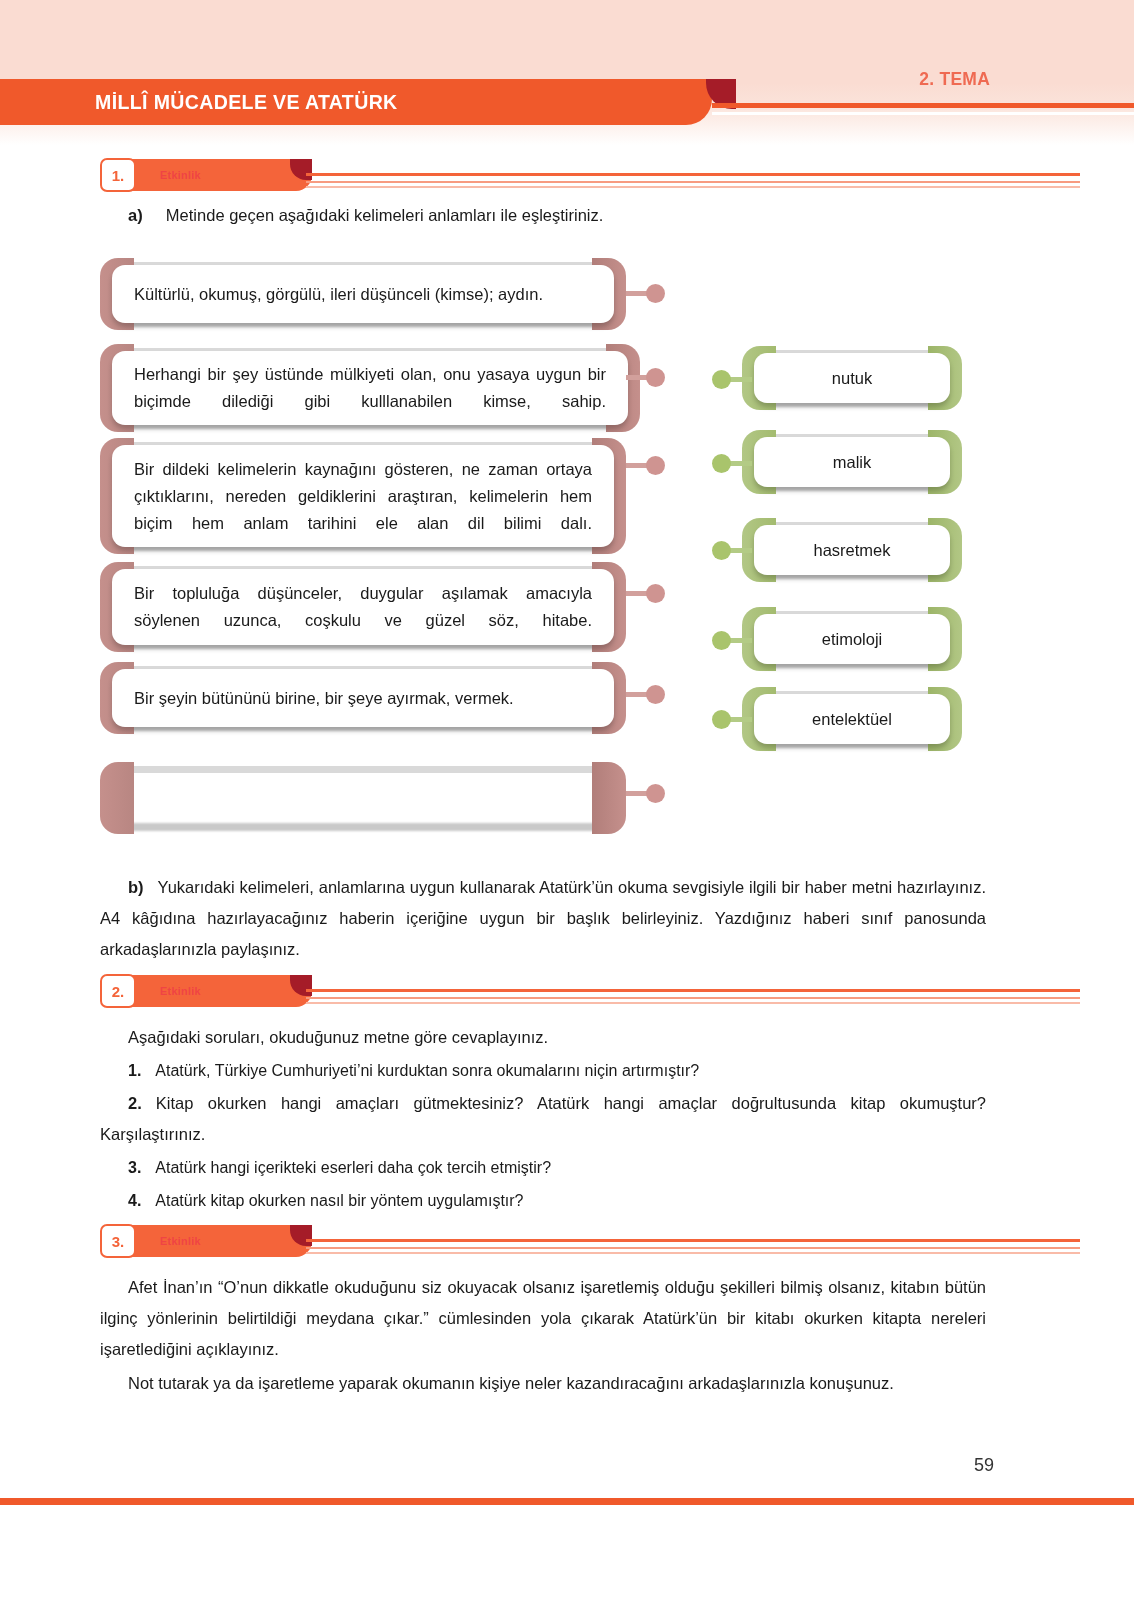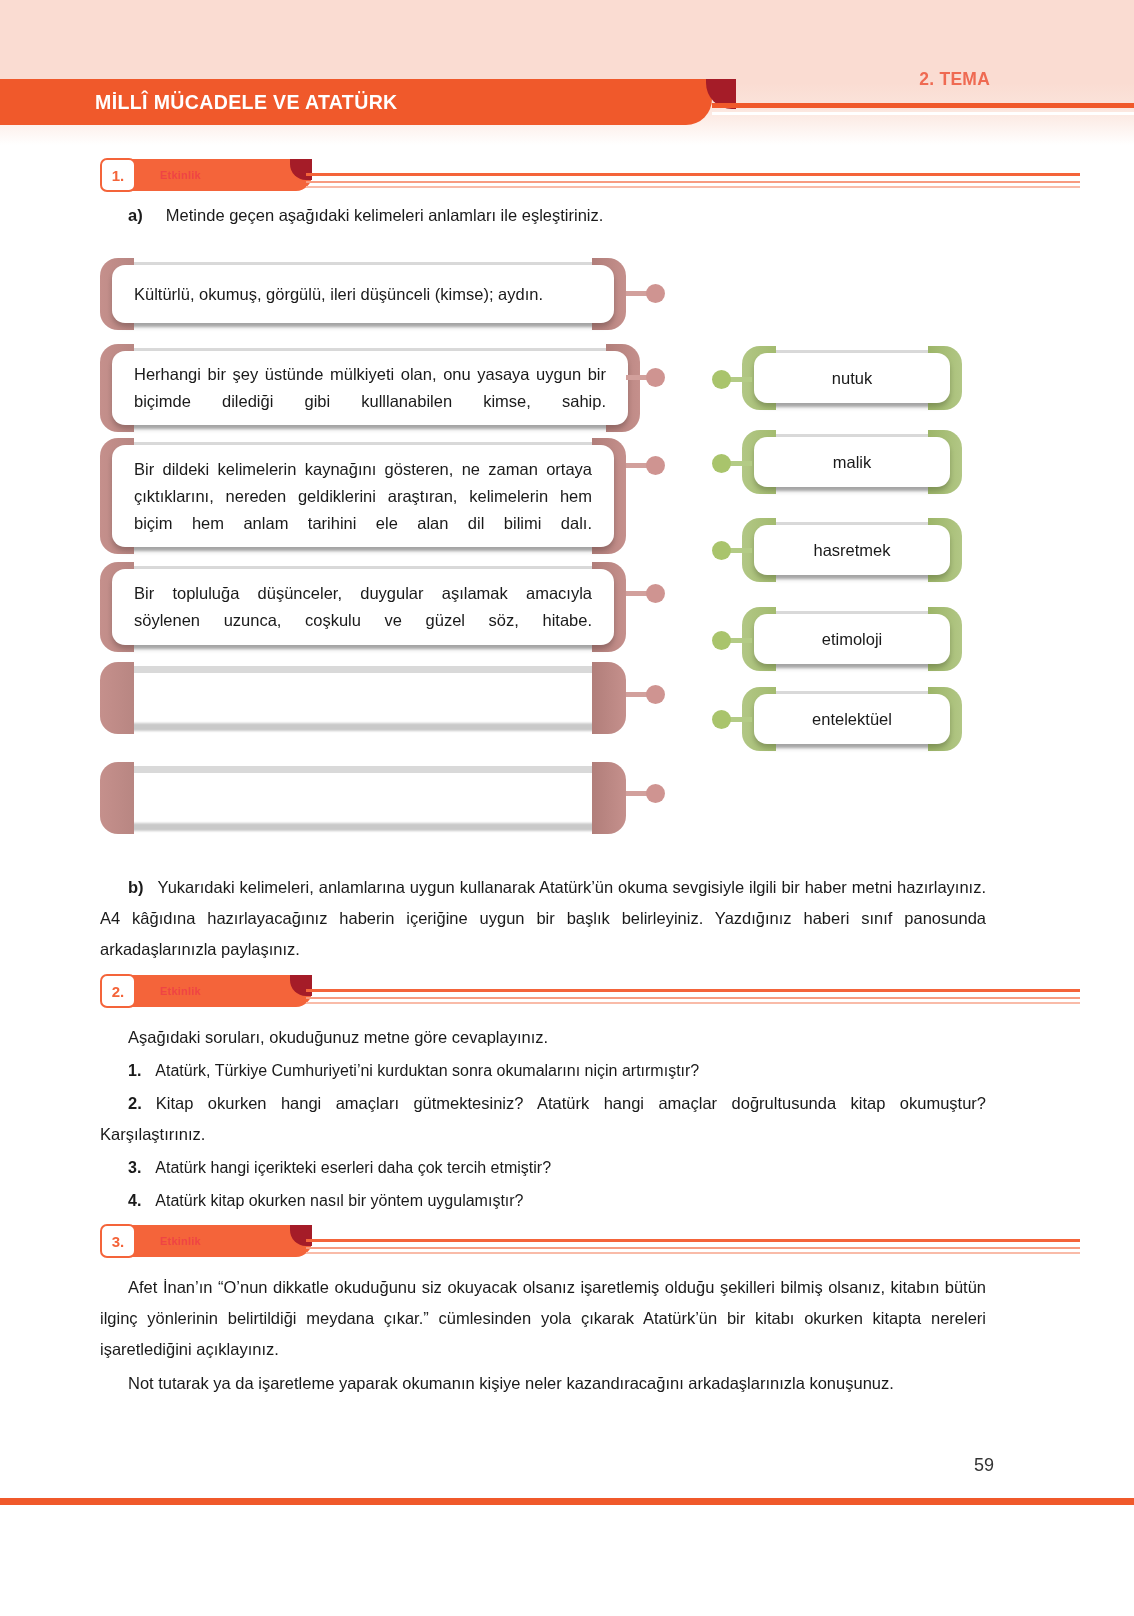--- a/index.html
+++ b/index.html
@@ -221,20 +221,23 @@
   <div class="inner">
     <div class="txt">Bir topluluğa düşünceler, duygular aşılamak amacıyla söylenen uzunca, coşkulu ve güzel söz, hitabe.</div>
   </div>
 </div>
 
 <div class="mbox rose" style="left:100px;top:662px;width:526px;height:72px;">
   <div class="shadowstrip"></div>
   <div class="shadowstrip2"></div>
   <div class="cap capL"></div>
   <div class="cap capR"></div>
+  <div class="inner">
+    <div class="txt single">Bir şeyin bütününü birine, bir şeye ayırmak, vermek.</div>
+  </div>
 </div>
 
 <div class="mbox rose" style="left:100px;top:762px;width:526px;height:72px;">
   <div class="shadowstrip"></div>
   <div class="shadowstrip2"></div>
   <div class="cap capL"></div>
   <div class="cap capR"></div>
 </div>
 
 <div class="conn rose" style="left:626px;top:291px;width:24px;"></div>

